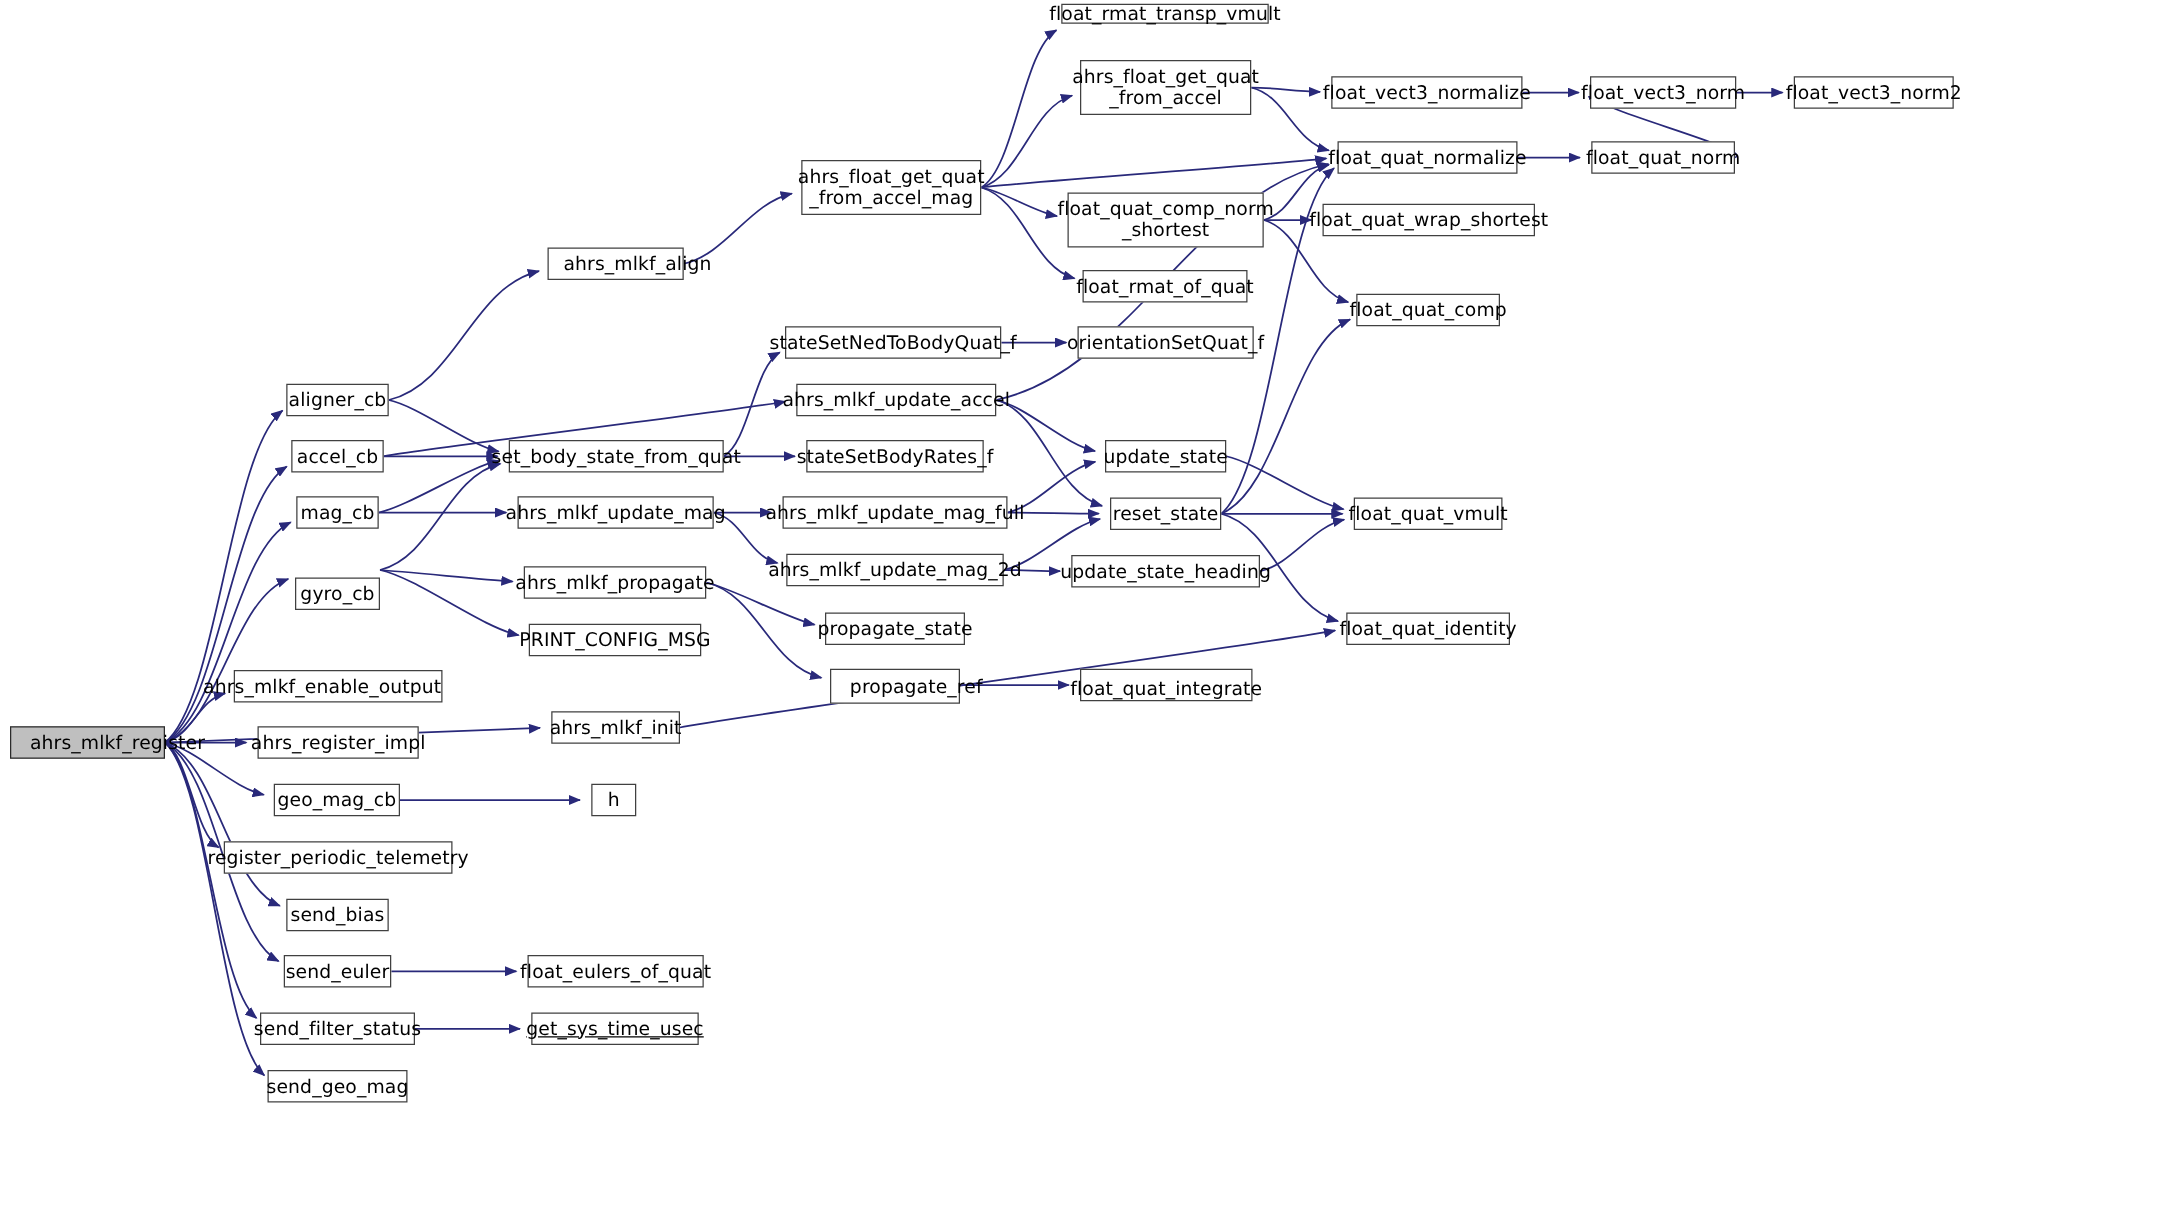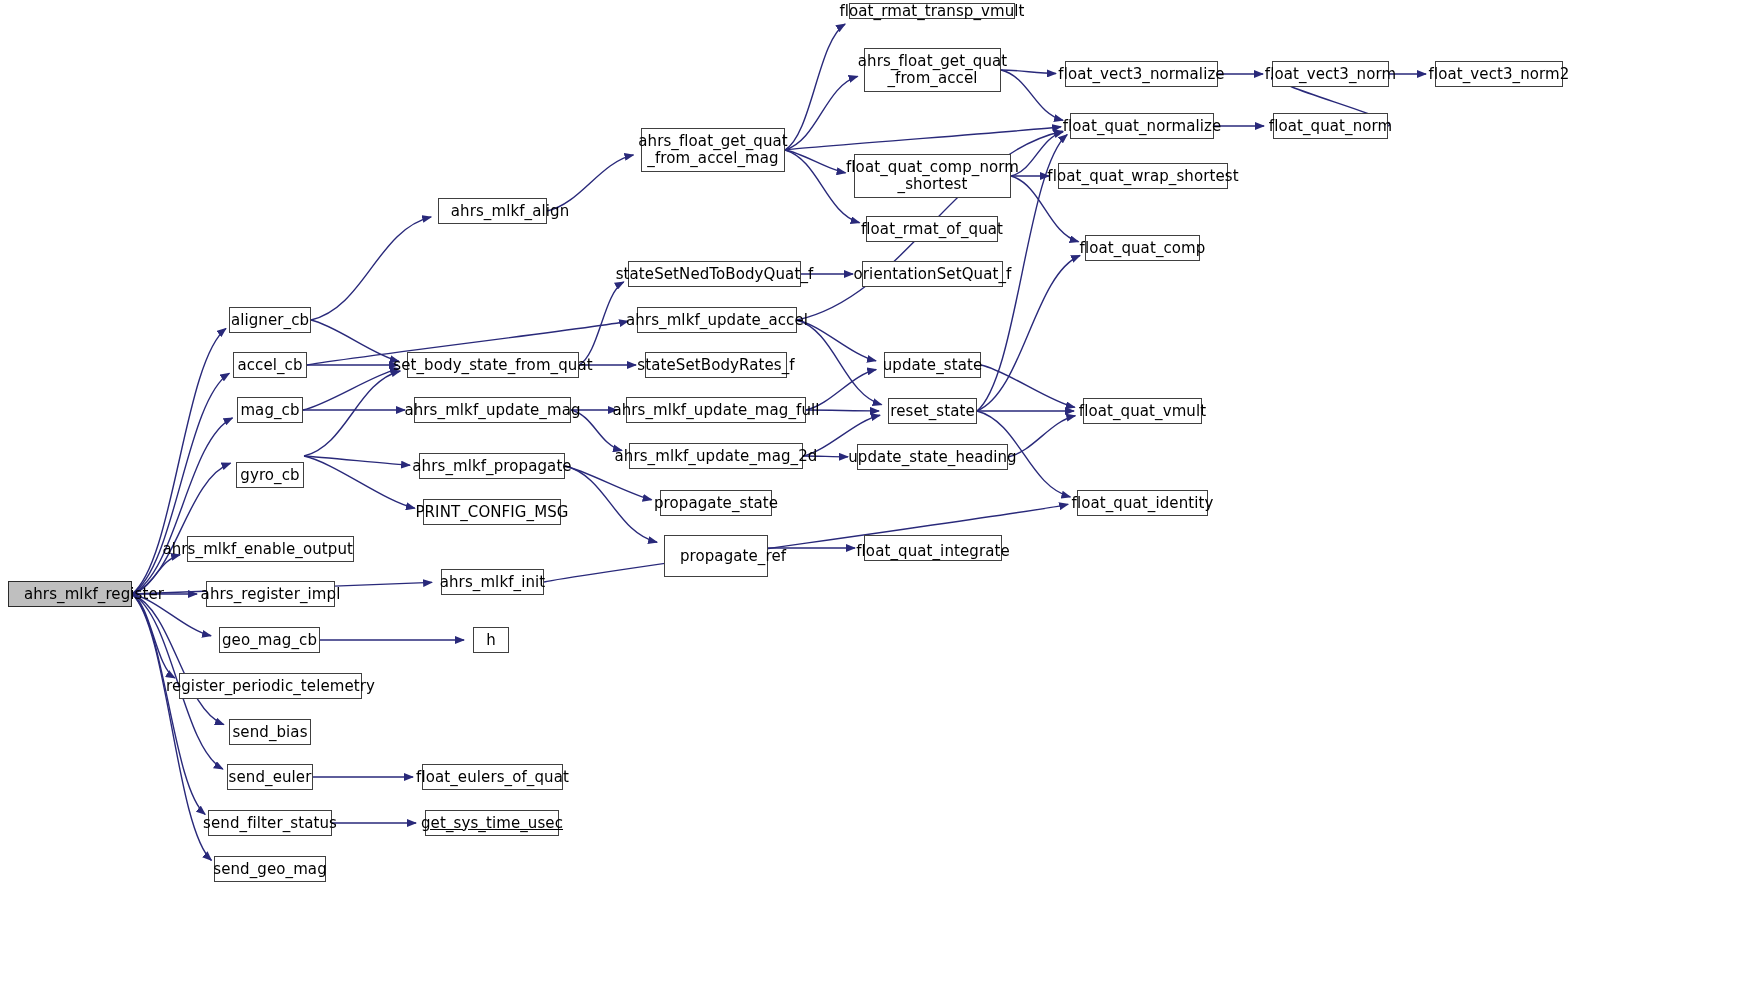--- a/index.html
+++ b/index.html
@@ -140,21 +140,21 @@
       <div class="node" style="left: 423px; top: 499px; width: 138px; height: 26px;"><span>PRINT_CONFIG_MSG</span></div>
       <div class="node" style="left: 441px; top: 569px; width: 103px; height: 26px;"><span>ahrs_mlkf_init</span></div>
       <div class="node" style="left: 641px; top: 128px; width: 144px; height: 44px;"><span>ahrs_float_get_quat
 _from_accel_mag</span></div>
       <div class="node" style="left: 628px; top: 261px; width: 173px; height: 26px;"><span>stateSetNedToBodyQuat_f</span></div>
       <div class="node" style="left: 637px; top: 307px; width: 160px; height: 26px;"><span>ahrs_mlkf_update_accel</span></div>
       <div class="node" style="left: 645px; top: 352px; width: 142px; height: 26px;"><span>stateSetBodyRates_f</span></div>
       <div class="node" style="left: 626px; top: 397px; width: 180px; height: 26px;"><span>ahrs_mlkf_update_mag_full</span></div>
       <div class="node" style="left: 629px; top: 443px; width: 174px; height: 26px;"><span>ahrs_mlkf_update_mag_2d</span></div>
       <div class="node" style="left: 660px; top: 490px; width: 112px; height: 26px;"><span>propagate_state</span></div>
-      <div class="node" style="left: 664px; top: 535px; width: 104px; height: 42px; padding-left: 34px;"><span>propagate_ref</span></div>
+      <div class="node" style="left: 664px; top: 535px; width: 104px; height: 28px; padding-left: 34px;"><span>propagate_ref</span></div>
       <div class="node" style="left: 849px; top: 3px; width: 166px; height: 16px;"><span>float_rmat_transp_vmult</span></div>
       <div class="node" style="left: 864px; top: 48px; width: 137px; height: 44px;"><span>ahrs_float_get_quat
 _from_accel</span></div>
       <div class="node" style="left: 854px; top: 154px; width: 157px; height: 44px;"><span>float_quat_comp_norm
 _shortest</span></div>
       <div class="node" style="left: 866px; top: 216px; width: 132px; height: 26px;"><span>float_rmat_of_quat</span></div>
       <div class="node" style="left: 862px; top: 261px; width: 141px; height: 26px;"><span>orientationSetQuat_f</span></div>
       <div class="node" style="left: 884px; top: 352px; width: 97px; height: 26px;"><span>update_state</span></div>
       <div class="node" style="left: 888px; top: 398px; width: 89px; height: 26px;"><span>reset_state</span></div>
       <div class="node" style="left: 857px; top: 444px; width: 151px; height: 26px;"><span>update_state_heading</span></div>

